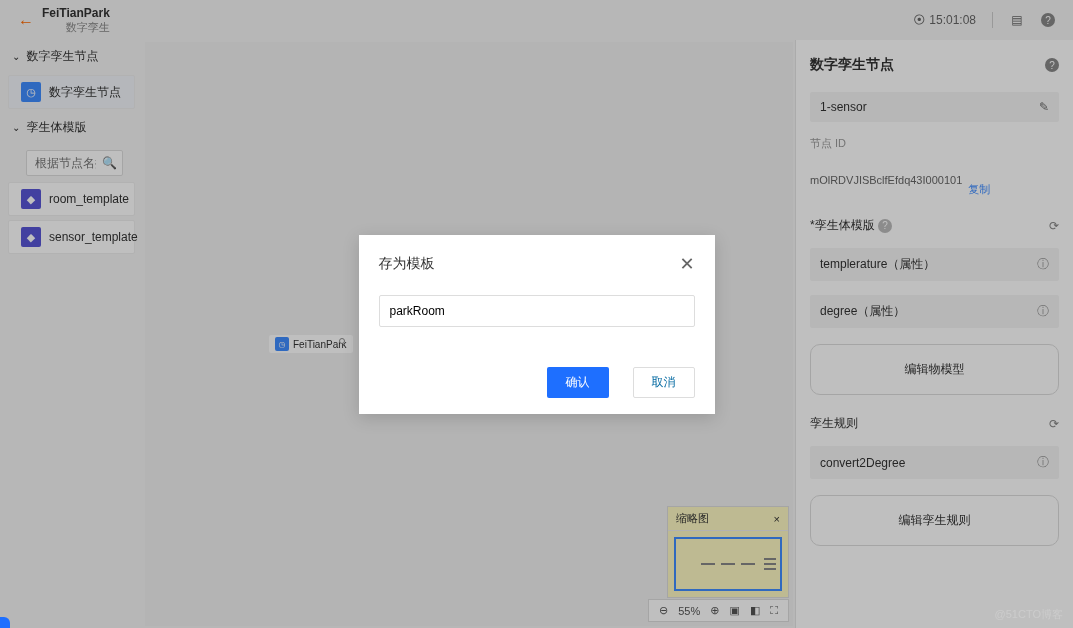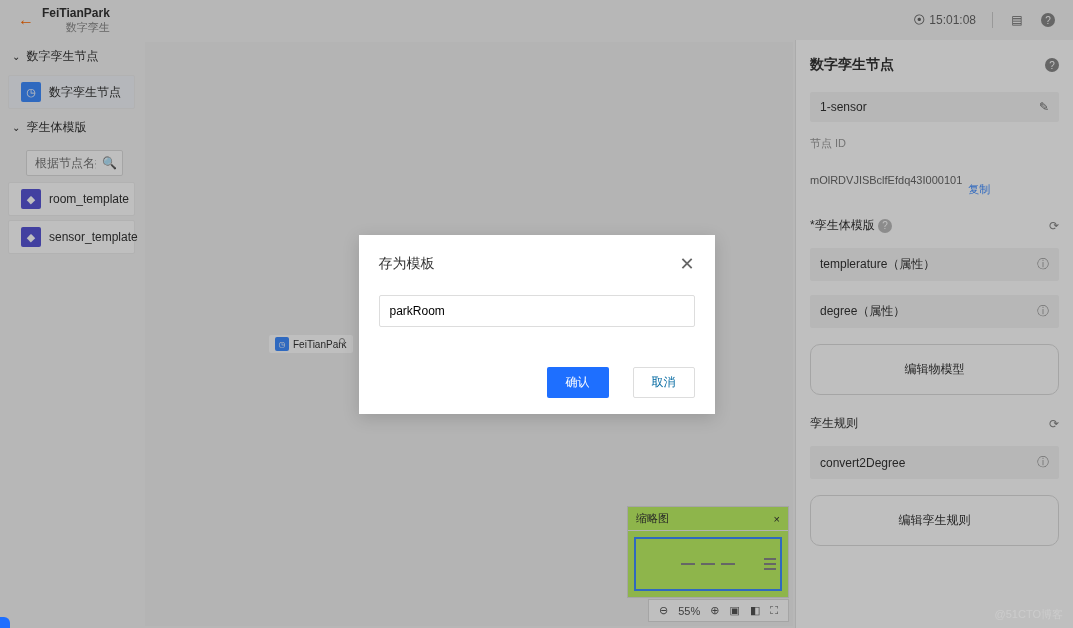--- a/index.html
+++ b/index.html
@@ -28,21 +28,21 @@
     .search-wrap { margin: 6px 20px; position: relative; padding-left: 6px; }
     .search-input { width: 100%; padding: 5px 26px 5px 8px; border: 1px solid #ddd; border-radius: 2px; font-size: 12px; color: #888; }
     .search-icon { position: absolute; right: 6px; top: 50%; transform: translateY(-50%); color: #888; }
     .tpl-item { display: flex; align-items: center; gap: 8px; padding: 6px 12px; margin: 4px 8px; background: #fff; border: 1px solid #eee; border-radius: 2px; cursor: pointer; }
 
     .canvas { flex: 1; background: #f0f0f0; margin: 2px; position: relative; }
     .canvas-node { position: absolute; top: 293px; left: 124px; display: flex; align-items: center; gap: 4px; background: #fff; padding: 2px 6px; border-radius: 2px; font-size: 10px; }
     .canvas-node .node-icon { width: 14px; height: 14px; font-size: 8px; }
     .conn-dot { width: 6px; height: 6px; border: 1px solid #888; border-radius: 50%; background: #fff; margin-left: 2px; }
 
-    .thumb-panel { position: absolute; right: 4px; bottom: 28px; width: 162px; background: #bef264; border: 1px solid #ddd; }
+    .thumb-panel { position: absolute; right: 4px; bottom: 28px; width: 122px; background: #fef9c3; border: 1px solid #ddd; }
     .thumb-head { display: flex; align-items: center; justify-content: space-between; padding: 4px 8px; font-size: 11px; border-bottom: 1px solid #eee; }
     .thumb-body { height: 54px; margin: 6px; border: 2px solid #3f8cff; position: relative; display:flex; align-items:center; justify-content:center; gap:6px; }
     .thumb-dash { width: 14px; height:2px; background:#888; }
     .thumb-lines { position:absolute; right:4px; top:50%; transform:translateY(-50%); display:flex; flex-direction:column; gap:3px;}
     .thumb-lines span{width:12px;height:2px;background:#888;}
 
     .canvas-toolbar { position:absolute; right:4px; bottom:4px; display:flex; align-items:center; gap:10px; background:#fff; padding:4px 10px; font-size:11px; color:#555; border:1px solid #ddd;}
     .tb-ic{cursor:pointer;}
 
     .rightpanel { width: 278px; background: #fff; border-left: 1px solid #e5e5e5; padding: 16px 14px; display:flex; flex-direction:column; gap: 8px;}

